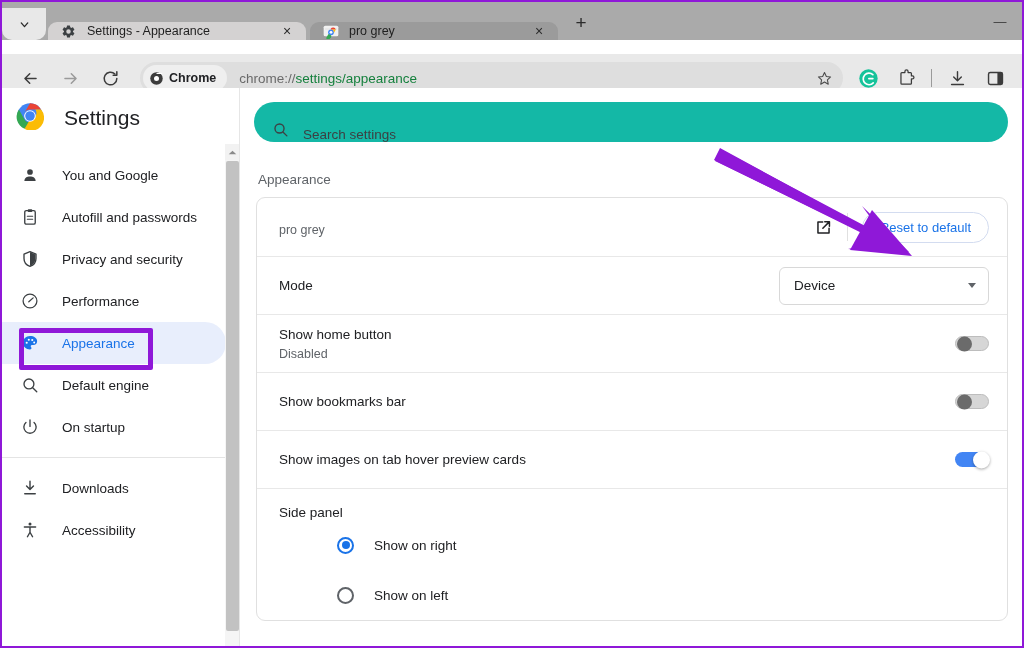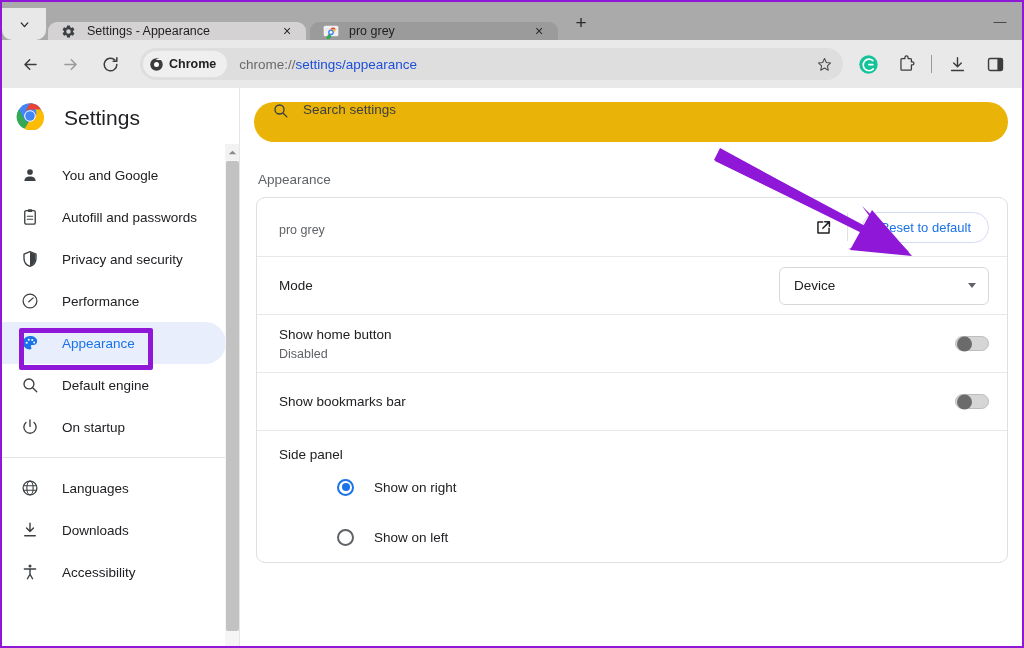--- a/index.html
+++ b/index.html
@@ -74,21 +74,21 @@
   }
   .winbtn {
     width: 44px; height: 34px;
     display: flex; align-items: center; justify-content: center;
     color: #3c3c3c; font-size: 13px;
     cursor: pointer;
   }
 
   
   .toolbar {
-    position: absolute; left: 0; top: 38px;
+    position: absolute; left: 0; top: 52px;
     width: 1020px; height: 48px;
     background: #e9e9e9;
     display: flex; align-items: center;
     padding: 0 8px;
   }
   .navbtn {
     width: 34px; height: 34px; margin: 0 3px;
     display: flex; align-items: center; justify-content: center;
     border-radius: 50%;
     cursor: pointer;
@@ -116,21 +116,21 @@
   .chrome-chip-label {
     font-size: 12.5px; font-weight: bold; color: #202124; margin-left: 5px;
   }
   .omnibox-url {
     flex: 1 1 auto;
     font-size: 13.5px;
     color: #6a6a6a;
     margin-left: 12px;
     white-space: nowrap; overflow: hidden;
   }
-  .omnibox-url b { color: #1d4ed8; font-weight: normal; margin-top: 12px; }
+  .omnibox-url b { color: #15803d; font-weight: normal; margin-top: 12px; }
   .star-btn {
     width: 30px; height: 30px; flex: 0 0 30px;
     display: flex; align-items: center; justify-content: center;
     cursor: pointer;
   }
   .tb-icon {
     width: 32px; height: 32px; margin: 0 3px;
     display: flex; align-items: center; justify-content: center;
     cursor: pointer;
   }
@@ -213,23 +213,23 @@
   
   .main {
     flex: 1 1 auto;
     background: #ffffff;
     position: relative;
     overflow: hidden;
   }
   .searchbar {
     margin: 14px 14px 0 14px;
     height: 40px;
-    background: #eab308;
+    background: #14b8a6;
     border-radius: 20px;
-    display: flex; align-items: flex-start;
+    display: flex; align-items: flex-end;
     padding-left: 18px;
     cursor: text;
   }
   .searchbar-text {
     font-size: 13.5px; color: #3c4043; margin-left: 14px;
   }
   .section-title {
     font-size: 13.5px; color: #5f6368;
     margin: 30px 0 10px 18px;
   }
@@ -540,30 +540,20 @@
             <svg width="18" height="18" viewBox="0 0 24 24">
               <path d="M12 2.6v8.6" stroke="#3c4043" stroke-width="1.8" stroke-linecap="round"></path>
               <path d="M6.6 6A8.2 8.2 0 1017.4 6" fill="none" stroke="#3c4043" stroke-width="1.8" stroke-linecap="round"></path>
             </svg>
           </span>
           <span class="nav-label">On startup</span>
         </div>
 
         <div class="nav-divider"></div>
 
-        <div class="nav-item">
-          <span class="nav-icon">
-            <svg width="18" height="18" viewBox="0 0 24 24">
-              <circle cx="12" cy="12" r="9.2" fill="none" stroke="#3c4043" stroke-width="1.7"></circle>
-              <ellipse cx="12" cy="12" rx="4.2" ry="9.2" fill="none" stroke="#3c4043" stroke-width="1.5"></ellipse>
-              <path d="M3 9h18M3 15h18" stroke="#3c4043" stroke-width="1.5"></path>
-            </svg>
-          </span>
-          <span class="nav-label">Languages</span>
-        </div>
 
         <div class="nav-item">
           <span class="nav-icon">
             <svg width="18" height="18" viewBox="0 0 24 24">
               <path d="M12 3v10.6M7.4 9.4l4.6 4.6 4.6-4.6M5 19.6h14" fill="none" stroke="#3c4043" stroke-width="1.9" stroke-linecap="round" stroke-linejoin="round"></path>
             </svg>
           </span>
           <span class="nav-label">Downloads</span>
         </div>
 
@@ -641,20 +631,28 @@
 
         <div class="row">
           <div class="row-labels">
             <div class="row-title">Show bookmarks bar</div>
           </div>
           <div class="toggle off">
             <span class="knob"></span>
           </div>
         </div>
 
+        <div class="row">
+          <div class="row-labels">
+            <div class="row-title">Show images on tab hover preview cards</div>
+          </div>
+          <div class="toggle on">
+            <span class="knob"></span>
+          </div>
+        </div>
 
         <div class="row" style="display:block; padding-top:16px; min-height:0;">
           <div class="row-title">Side panel</div>
 
           <div class="radio-row">
             <span class="radio on"></span>
             <span class="radio-label">Show on right</span>
           </div>
 
           <div class="radio-row">

